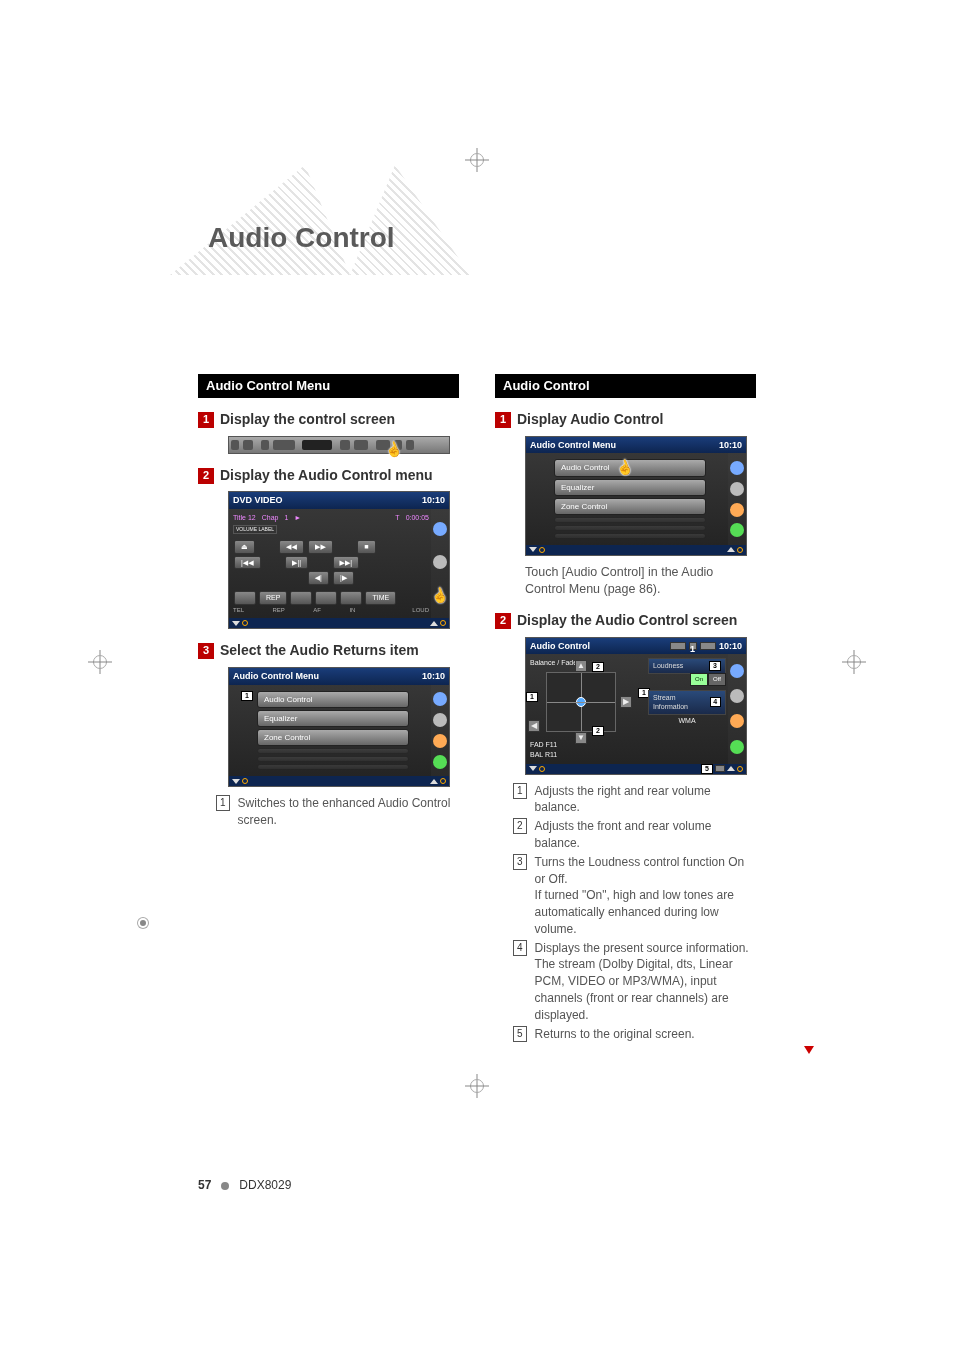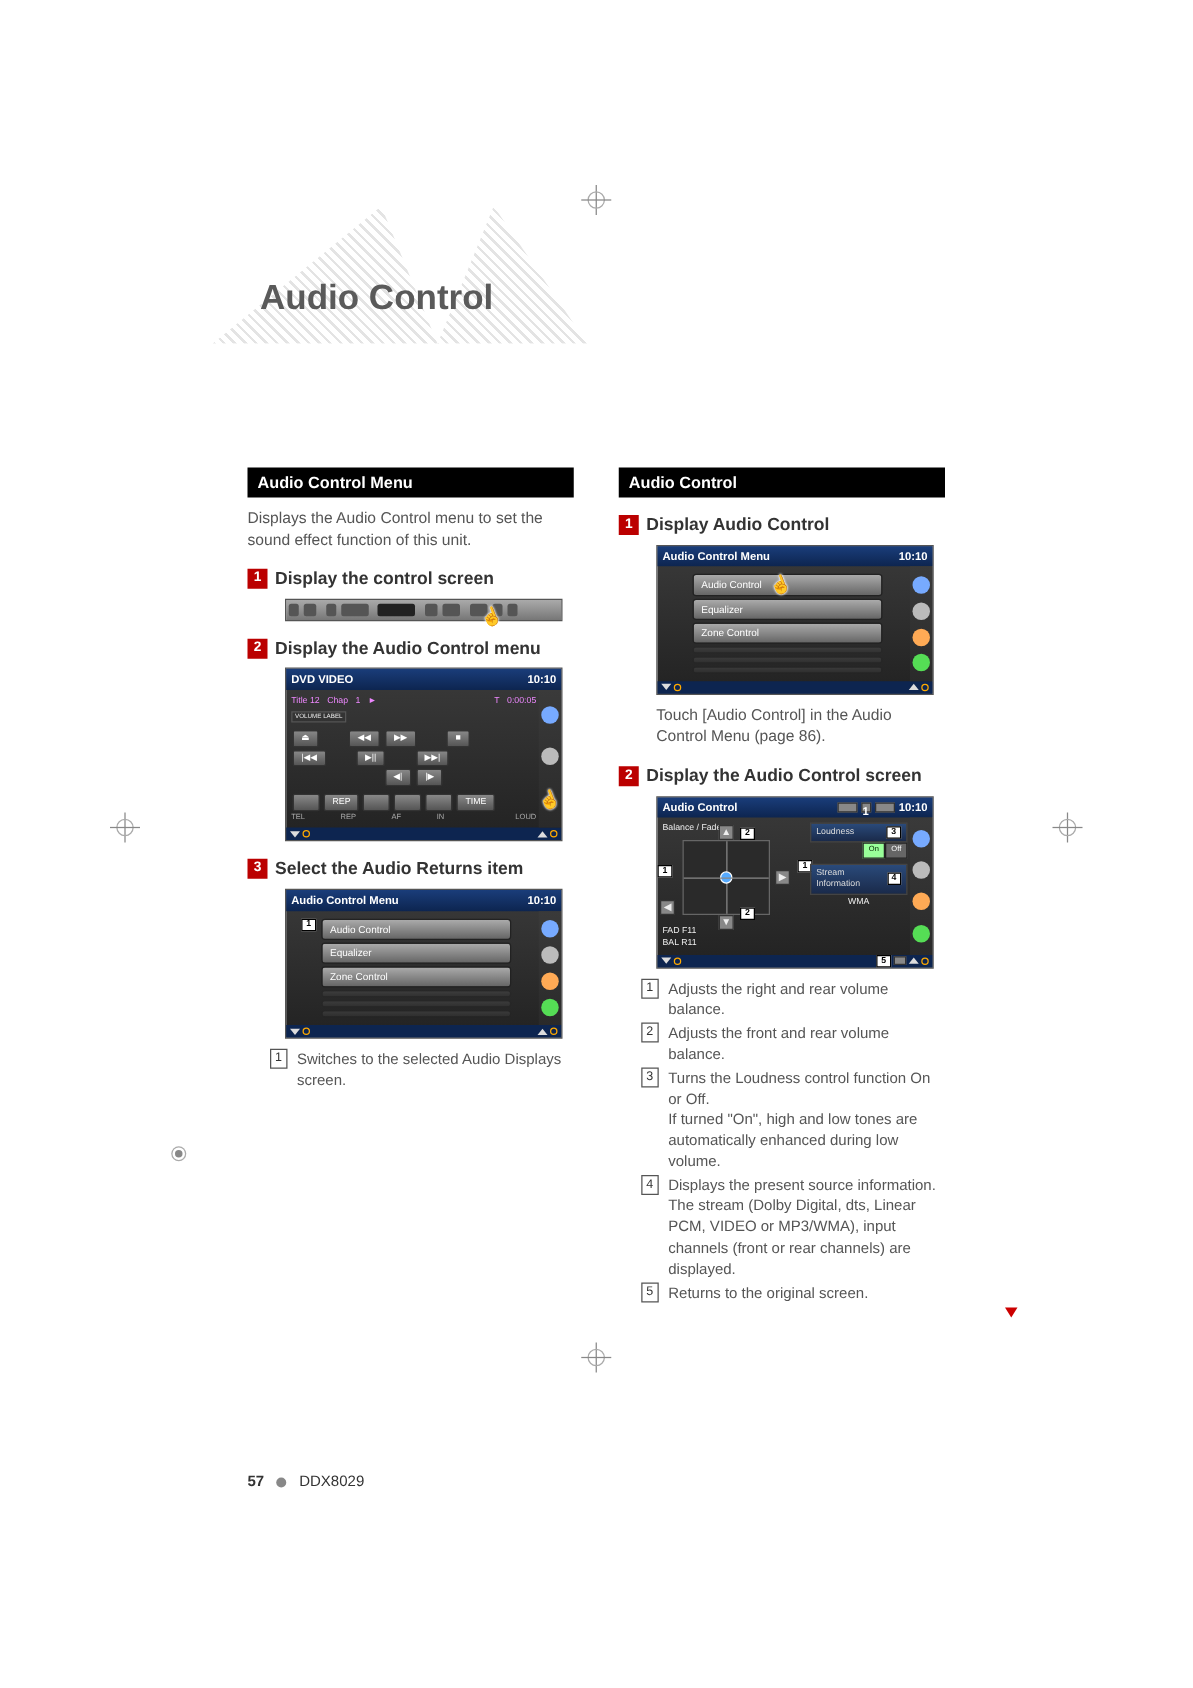--- a/index.html
+++ b/index.html
@@ -226,21 +226,20 @@
 <div class="hatch-band"></div>
 <div class="page-title">Audio Control</div>
 
 <div class="dot-bullet"></div>
 <div class="tri-mark"></div>
 
 <div class="content">
 
   <div class="col">
     <div class="section-bar">Audio Control Menu</div>
-    <div class="para">Displays the Audio Control menu to set the sound effect function of this unit.</div>
 
     <div class="step-row">
       <div class="step-num">1</div>
       <div class="step-text">Display the control screen</div>
     </div>
 
     <div class="mini-bar">
       <span class="seg" style="width:8px"></span><span class="seg" style="width:10px"></span>
       <span class="seg" style="width:8px"></span><span class="seg" style="width:22px"></span>
       <span class="seg" style="width:30px;background:#222"></span>
@@ -355,21 +354,21 @@
           </span>
         <span style="display:flex;align-items:center;gap:2px">
             <span class="tri-up"></span>
             <span style="width:6px;height:6px;border:1px solid #fa0;border-radius:50%"></span>
           </span>
       </div>
     </div>
 
     <div class="callout-line">
       <span class="callout-box">1</span>
-      <span class="txt">Switches to the selected Audio Displays screen.</span>
+      <span class="txt">Switches to the enhanced Audio Control screen.</span>
     </div>
   </div>
 
   <div class="col">
     <div class="section-bar">Audio Control</div>
 
     <div class="step-row">
       <div class="step-num">1</div>
       <div class="step-text">Display Audio Control</div>
     </div>

